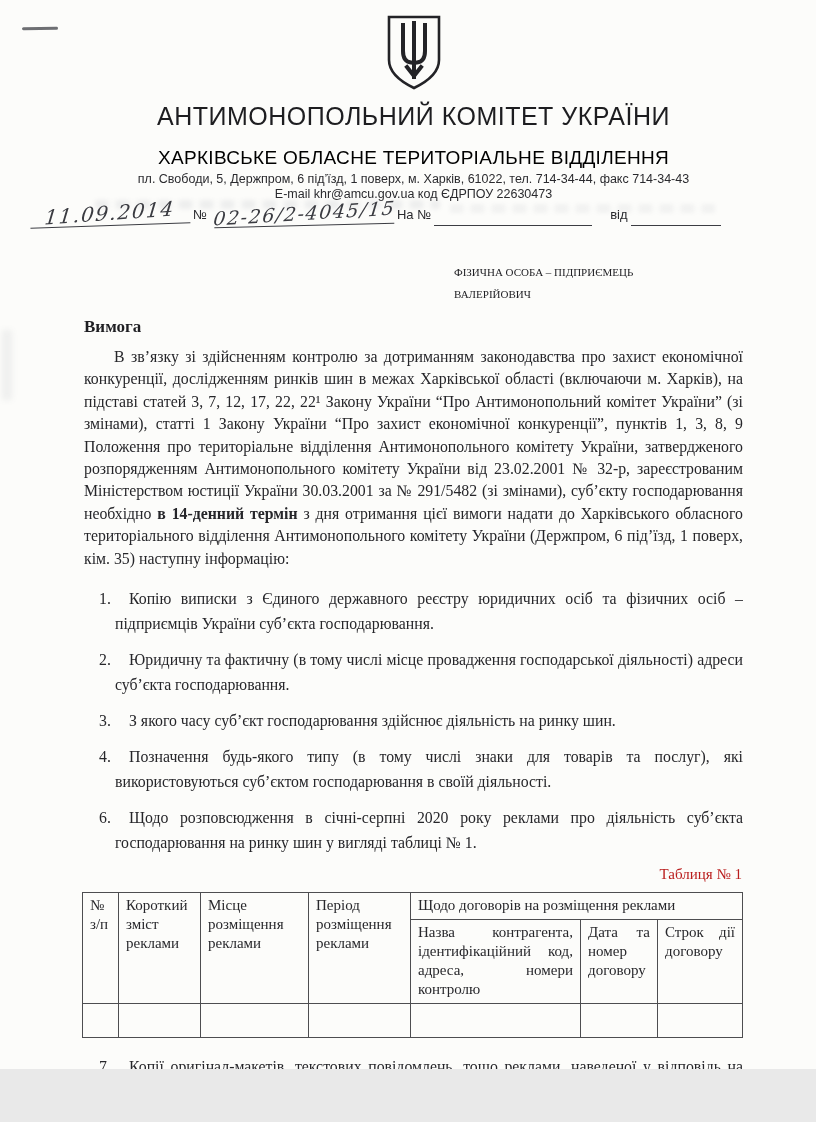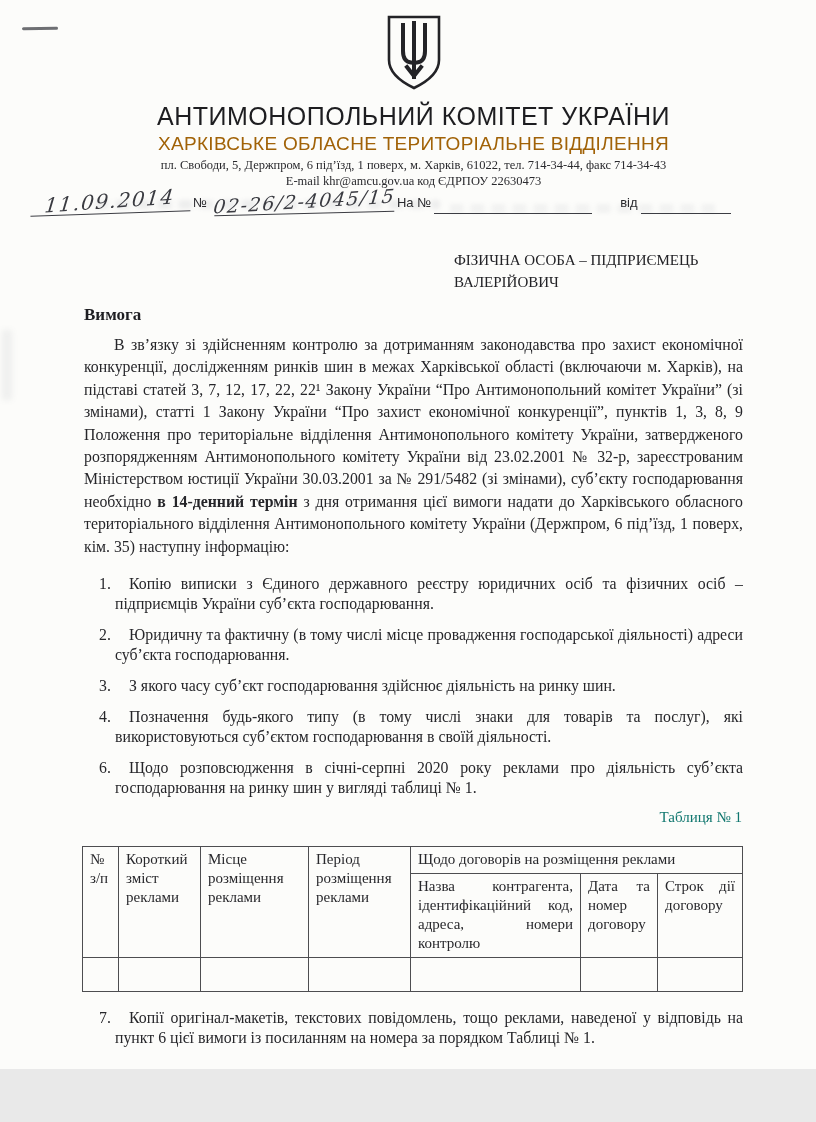--- a/index.html
+++ b/index.html
@@ -27,24 +27,24 @@
   .emblem-wrap{text-align:center;margin-top:4px;}
   .emblem-wrap svg{display:inline-block;}
   .org-name{
     font-family:"Liberation Sans", sans-serif;
     font-size:25px;text-align:center;letter-spacing:.5px;
     margin-top:6px;color:#1d1d20;
   }
   .org-branch{
     font-family:"Liberation Sans", sans-serif;
     font-size:19px;text-align:center;letter-spacing:.3px;
-    margin-top:2px;color:#a16207;
+    margin-top:16px;color:#000000;
   }
   .address-line,.contact-line{
-    font-family:Liberation Serif, serif;
+    font-family:Liberation Sans, sans-serif;
     font-size:12.5px;text-align:center;color:#2a2a2e;
     margin-top:3px;
   }
   .contact-line{margin-top:1px;}
 
   
   .ref-row{
     position:relative;
     margin:0 0 0 -54px;
     height:30px;
@@ -65,54 +65,54 @@
     display:inline-block;
     transform:skewX(-10deg) rotate(-2deg);
   }
   .ref-date{width:160px;transform:rotate(-2deg);}
   .ref-date .hand{font-size:20px;}
   .ref-number{width:180px;margin-left:4px;transform:rotate(-1.5deg);}
   .ref-number .hand{font-size:19px;}
   .ref-label{display:inline-block;vertical-align:bottom;height:22px;line-height:22px;margin:0 3px;color:#2a2a2e;}
   .blank1{width:158px;}
   .blank2{width:90px;}
-  .ml18{margin-left:28px;}
+  .ml18{margin-left:18px;}
 
   
   .recipient{
     margin:30px 0 0 370px;
-    font-size:15px;line-height:22px;
+    font-size:11px;line-height:22px;
     color:#222226;
   }
   
   .doc-title{
     text-align:left;font-weight:bold;font-size:17px;
     margin-top:12px;color:#1e1e22;
   }
   
   .intro{
     margin-top:9px;
     font-size:15.8px;line-height:22.4px;
     text-align:justify;text-indent:30px;
   }
   .bold{font-weight:bold;}
   .req-list{margin-top:11px;}
   .req-item{
     position:relative;
     padding-left:31px;
-    font-size:15.8px;line-height:20px;
+    font-size:15.8px;line-height:25px;
     text-align:justify;
     margin-bottom:11px;
   }
   .req-num{
     display:inline-block;width:30px;margin-left:-16px;
   }
   
   .table-caption{
-    text-align:right;font-size:15px;margin:3px 1px 20px 0;color:#0f766e;
+    text-align:right;font-size:15px;margin:3px 1px 9px 0;color:#b91c1c;
   }
   table.t1{
     border-collapse:collapse;width:660px;margin-left:-2px;
     font-size:15px;line-height:19px;color:#28282c;
     table-layout:fixed;
     padding-left:20px;
   }
   table.t1 td{
     border:1.5px solid #4d4d50;
     padding:3px 7px 4px 7px;

